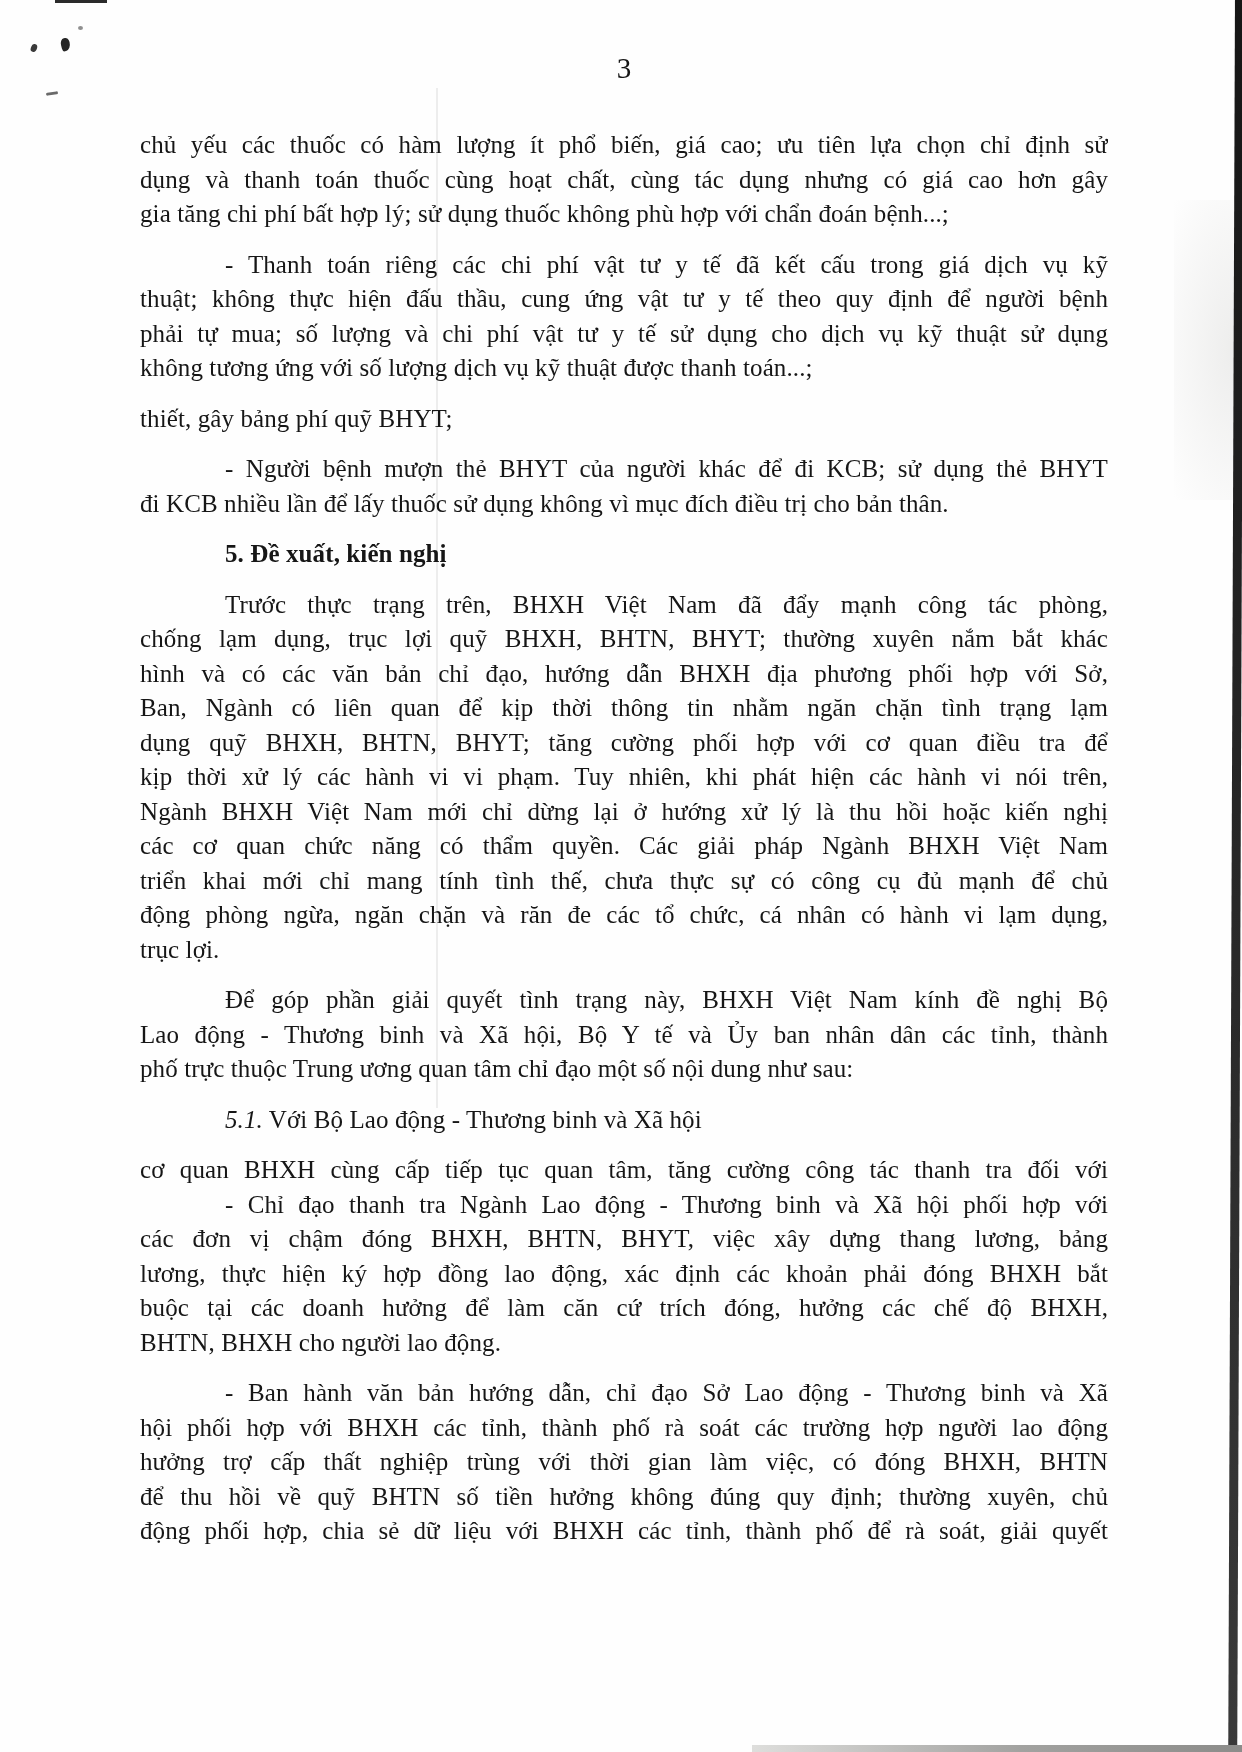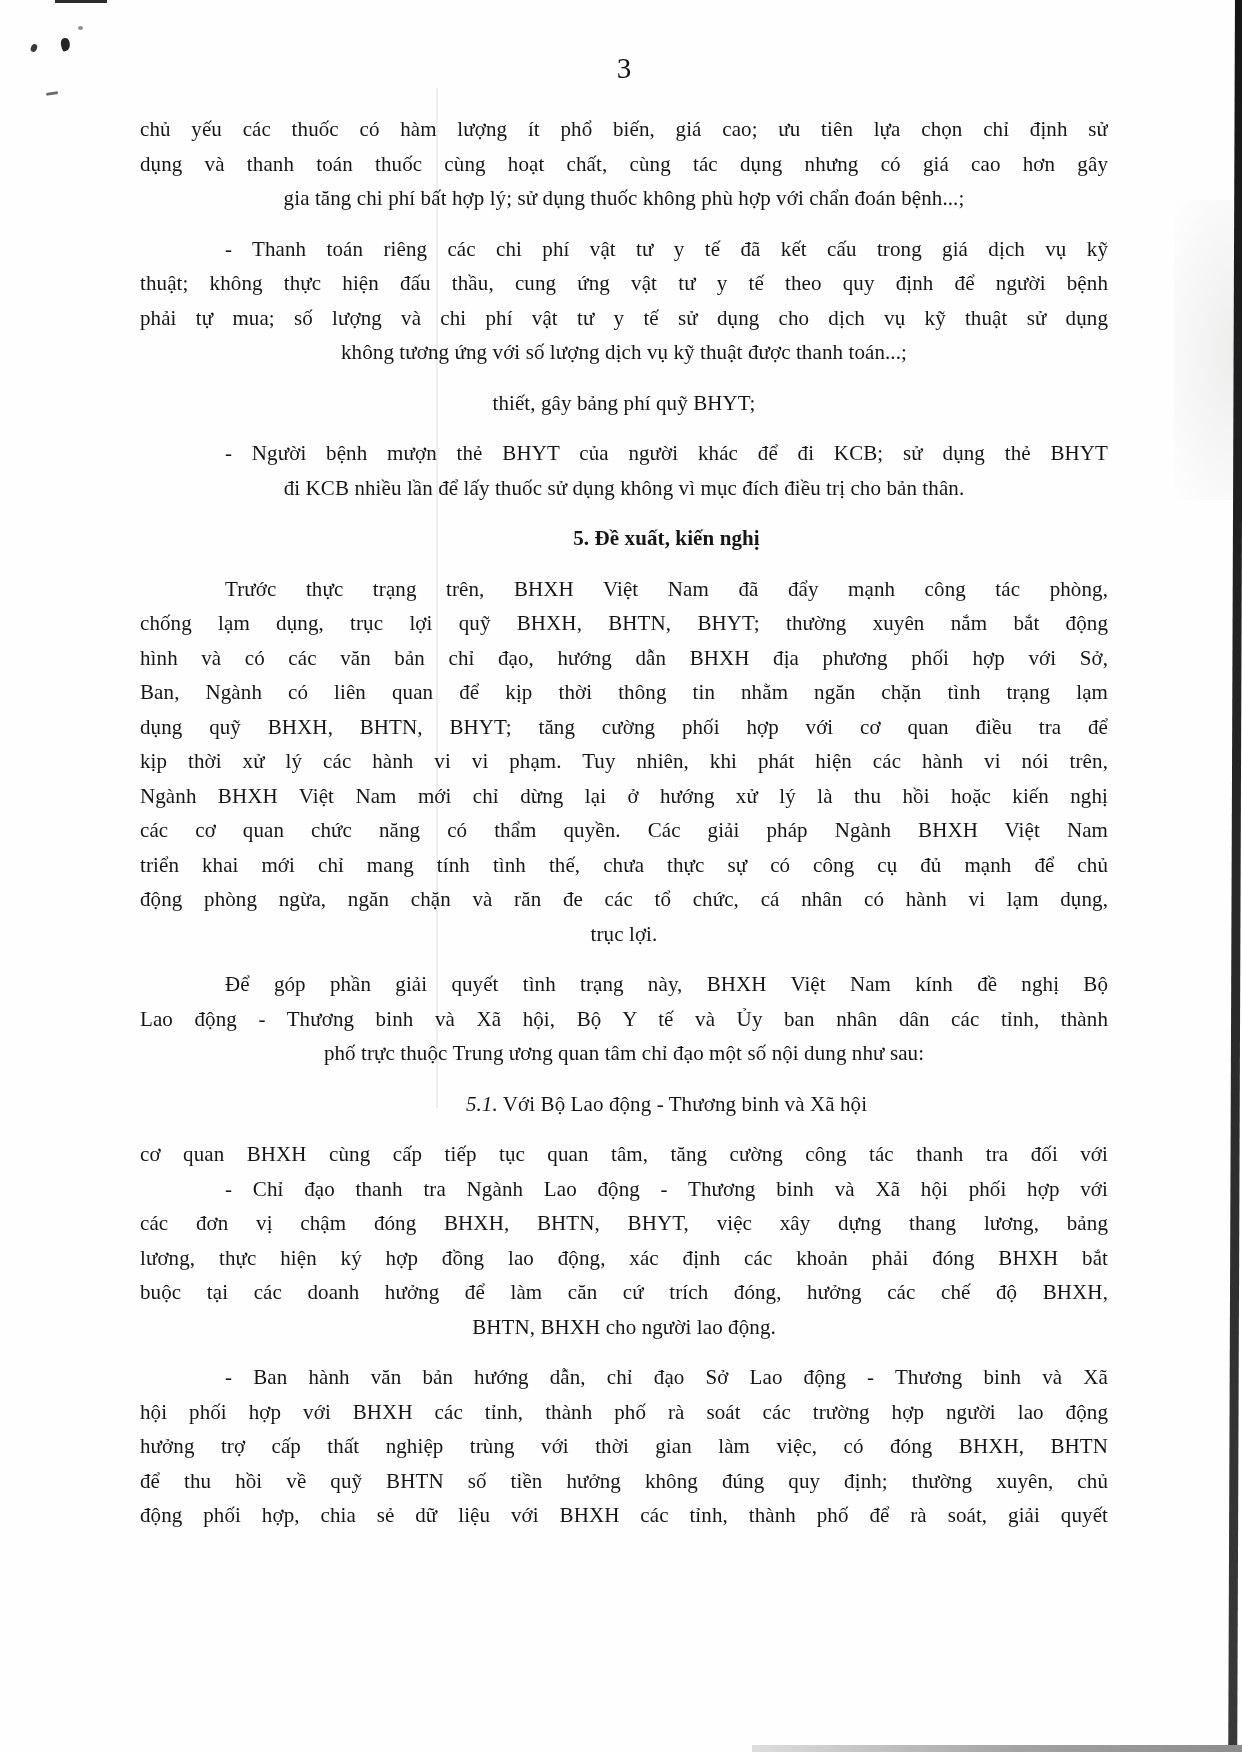--- a/index.html
+++ b/index.html
@@ -16,29 +16,29 @@
     position:absolute;
     top:52px;
     left:140px;
     width:968px;
     text-align:center;
     font-size:29px;
   }
   .body-block {
     position:absolute;
     left:140px;
-    top:112px;
+    top:128px;
     width:968px;
-    font-size:21px;
+    font-size:25px;
     line-height:34.5px;
     letter-spacing:0.1px;
   }
   .para { margin:0 0 16px 0; }
   .para.bold { font-weight:bold; }
-  .line { height:34.5px; overflow:hidden; text-align:center; white-space:normal; }
+  .line { height:34.5px; overflow:hidden; text-align:left; white-space:normal; }
   .line.just { text-align:justify; text-align-last:justify; }
   .line.first { padding-left:85px; }
   .lead-bi { font-weight:normal; font-style:italic; }
 
   
   .edge-right {
     position:absolute;
     top:-8px;
     right:-2px;
     width:9px;
@@ -130,21 +130,21 @@
       </div>
       <div class="para">
         <div class="line just first">- Người bệnh mượn thẻ BHYT của người khác để đi KCB; sử dụng thẻ BHYT</div>
         <div class="line">đi KCB nhiều lần để lấy thuốc sử dụng không vì mục đích điều trị cho bản thân.</div>
       </div>
       <div class="para bold">
         <div class="line first">5. Đề xuất, kiến nghị</div>
       </div>
       <div class="para">
         <div class="line just first">Trước thực trạng trên, BHXH Việt Nam đã đẩy mạnh công tác phòng,</div>
-        <div class="line just">chống lạm dụng, trục lợi quỹ BHXH, BHTN, BHYT; thường xuyên nắm bắt động</div>
+        <div class="line just">chống lạm dụng, trục lợi quỹ BHXH, BHTN, BHYT; thường xuyên nắm bắt khác</div>
         <div class="line just">hình và có các văn bản chỉ đạo, hướng dẫn BHXH địa phương phối hợp với Sở,</div>
         <div class="line just">Ban, Ngành có liên quan để kịp thời thông tin nhằm ngăn chặn tình trạng lạm</div>
         <div class="line just">dụng quỹ BHXH, BHTN, BHYT; tăng cường phối hợp với cơ quan điều tra để</div>
         <div class="line just">kịp thời xử lý các hành vi vi phạm. Tuy nhiên, khi phát hiện các hành vi nói trên,</div>
         <div class="line just">Ngành BHXH Việt Nam mới chỉ dừng lại ở hướng xử lý là thu hồi hoặc kiến nghị</div>
         <div class="line just">các cơ quan chức năng có thẩm quyền. Các giải pháp Ngành BHXH Việt Nam</div>
         <div class="line just">triển khai mới chỉ mang tính tình thế, chưa thực sự có công cụ đủ mạnh để chủ</div>
         <div class="line just">động phòng ngừa, ngăn chặn và răn đe các tổ chức, cá nhân có hành vi lạm dụng,</div>
         <div class="line">trục lợi.</div>
       </div>

